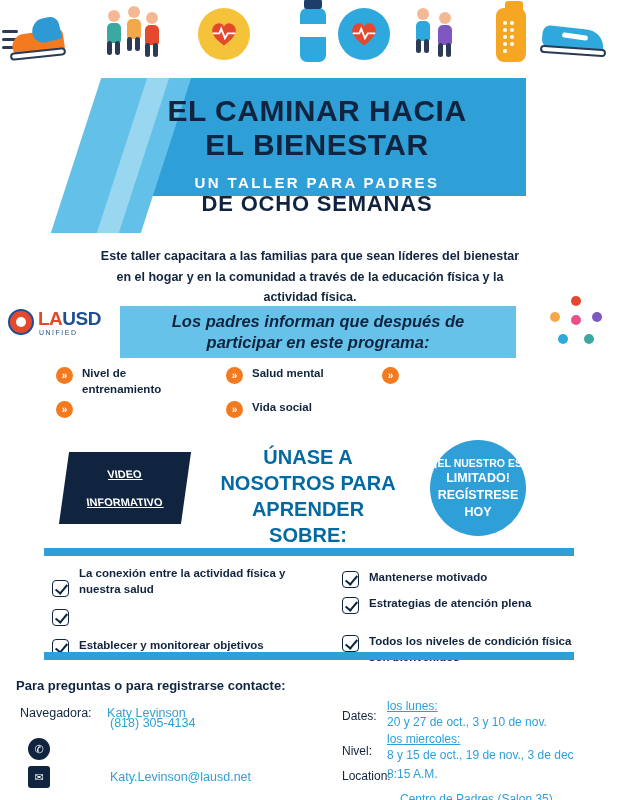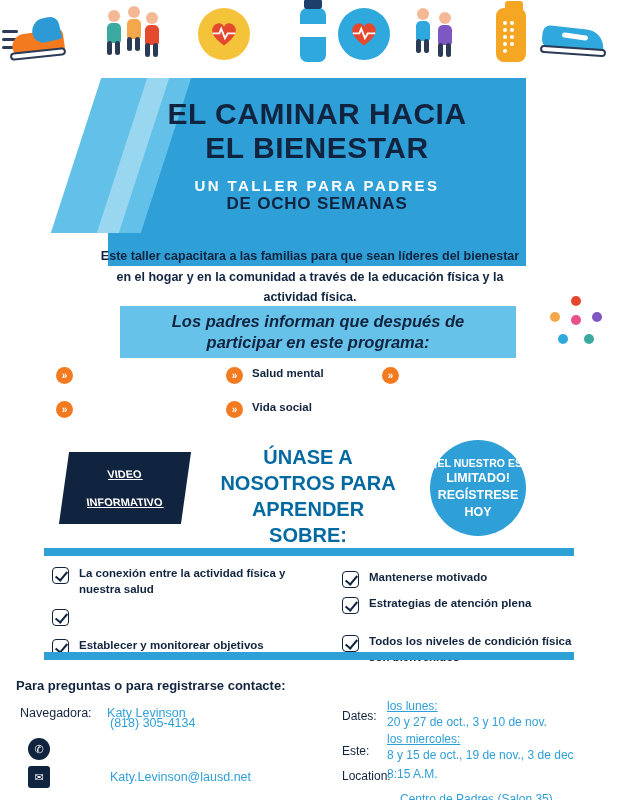--- a/index.html
+++ b/index.html
@@ -163,21 +163,21 @@
     position: absolute; left: 0; top: 37px;
     width: 66px; height: 8px;
     background: #ffffff; border: 2px solid #2b3a55;
     border-radius: 6px; transform: rotate(4deg);
   }
 
   
   .banner {
     position: absolute;
     left: 108px; top: 78px;
-    width: 418px; height: 188px;
+    width: 418px; height: 118px;
     background: #2f9fd8;
   }
   .banner .diag {
     position: absolute;
     left: -32px; top: 0;
     width: 90px; height: 155px;
     background: #63c0e8;
     transform: skewX(-18deg);
   }
   .banner .diag2 {
@@ -205,21 +205,21 @@
   .title-sub {
     margin-top: 13px;
     color: #ffffff;
     font-weight: bold;
     font-size: 15px;
     letter-spacing: 2.4px;
   }
   .title-sub2 {
     color: #11243f;
     font-weight: bold;
-    font-size: 17px;
+    font-size: 22px;
     letter-spacing: .8px;
   }
 
   
   .intro {
     position: absolute;
     left: 96px; top: 246px;
     width: 428px;
     text-align: center;
     font-size: 12.5px;
@@ -563,40 +563,46 @@
         <div>EL CAMINAR HACIA</div>
         <div>EL BIENESTAR</div>
       </div>
       <div class="title-sub">UN TALLER PARA PADRES</div>
       <div class="title-sub2">DE OCHO SEMANAS</div>
     </div>
   </div>
 
   <div class="intro">Este taller capacitara a las familias para que sean líderes del bienestar en el hogar y en la comunidad a través de la educación física y la actividad física.</div>
 
+  <div class="lausd">
+    <div class="seal"></div>
+    <div class="word"><b>LA</b><span>USD</span></div>
+    <div class="unified">UNIFIED</div>
+  </div>
 
   <div class="molecule">
     <span style="left:21px;top:0;background:#e4492d;"></span>
     <span style="left:0;top:16px;background:#f4a84b;"></span>
     <span style="left:42px;top:16px;background:#7e57c2;"></span>
     <span style="left:8px;top:38px;background:#2fa8dd;"></span>
     <span style="left:34px;top:38px;background:#3aa9a0;"></span>
     <span style="left:21px;top:19px;background:#e94f8a;"></span>
   </div>
 
   <div class="headline-bar">
     <span>
       <span>Los padres informan que después de</span><br>
       <span>participar en este programa:</span>
     </span>
   </div>
 
   <div class="bullets">
     <div class="bullet" style="left:0;top:0;width:150px;">
       <div class="chev">»</div>
+      <p>Nivel de entrenamiento</p>
     </div>
     <div class="bullet" style="left:0;top:34px;width:160px;">
       <div class="chev">»</div>
     </div>
     <div class="bullet" style="left:170px;top:0;width:140px;">
       <div class="chev">»</div>
       <p>Salud mental</p>
     </div>
     <div class="bullet" style="left:170px;top:34px;width:140px;">
       <div class="chev">»</div>
@@ -622,21 +628,21 @@
     <span>
       <span>¡EL NUESTRO ES</span><br>
       <span class="big">LIMITADO!</span><br>
       <span class="big">REGÍSTRESE</span><br>
       <span class="big">HOY</span>
     </span>
   </div>
 
   <div class="rule-top"></div>
   <div class="checks">
-    <div class="check-item" style="left:0;top:4px;width:260px;">
+    <div class="check-item" style="left:0;top:4px;width:260px;align-items:flex-end;">
       <div class="cbox"></div>
       <p>La conexión entre la actividad física y nuestra salud</p>
     </div>
     <div class="check-item" style="left:0;top:46px;width:260px;">
       <div class="cbox"></div>
     </div>
     <div class="check-item" style="left:0;top:76px;width:260px;">
       <div class="cbox"></div>
       <p>Establecer y monitorear objetivos</p>
     </div>
@@ -666,19 +672,19 @@
 
   <div class="ci square" style="left:28px;top:766px;">✉</div>
   <div class="ci-text" style="left:110px;top:770px;">Katy.Levinson@lausd.net</div>
 
   <div class="dates-block">
     <div class="d-val u" style="left:45px;top:0;">los lunes:</div>
     <div class="d-val" style="left:45px;top:16px;">20 y 27 de oct., 3 y 10 de nov.</div>
     <div class="d-label" style="left:0;top:33px;">Dates:</div>
     <div class="d-val u" style="left:45px;top:33px;">los miercoles:</div>
     <div class="d-val" style="left:45px;top:49px;">8 y 15 de oct., 19 de nov., 3 de dec</div>
-    <div class="d-label" style="left:0;top:68px;">Este:</div>
+    <div class="d-label" style="left:0;top:68px;">Nivel:</div>
     <div class="d-val" style="left:45px;top:68px;">8:15 A.M.</div>
     <div class="d-label" style="left:0;top:93px;">Location:</div>
     <div class="d-val" style="left:58px;top:93px;">Centro de Padres (Salon 35)</div>
   </div>
 
 </div>
 
 </body></html>

